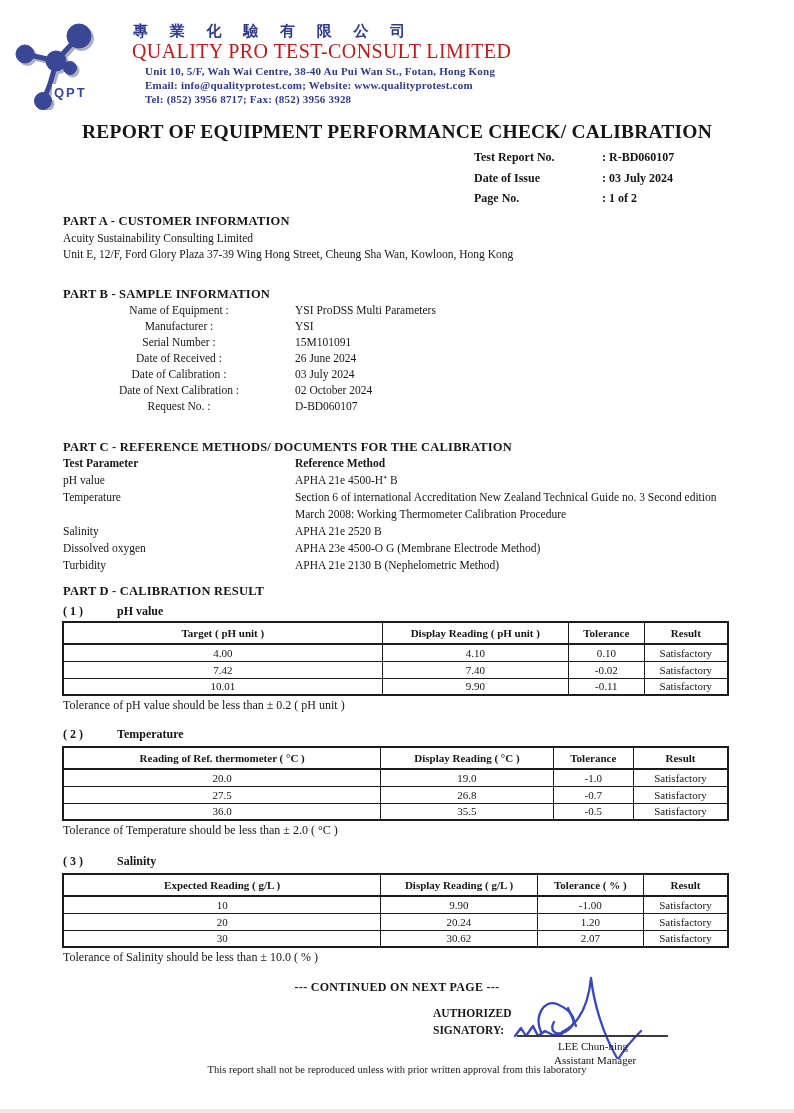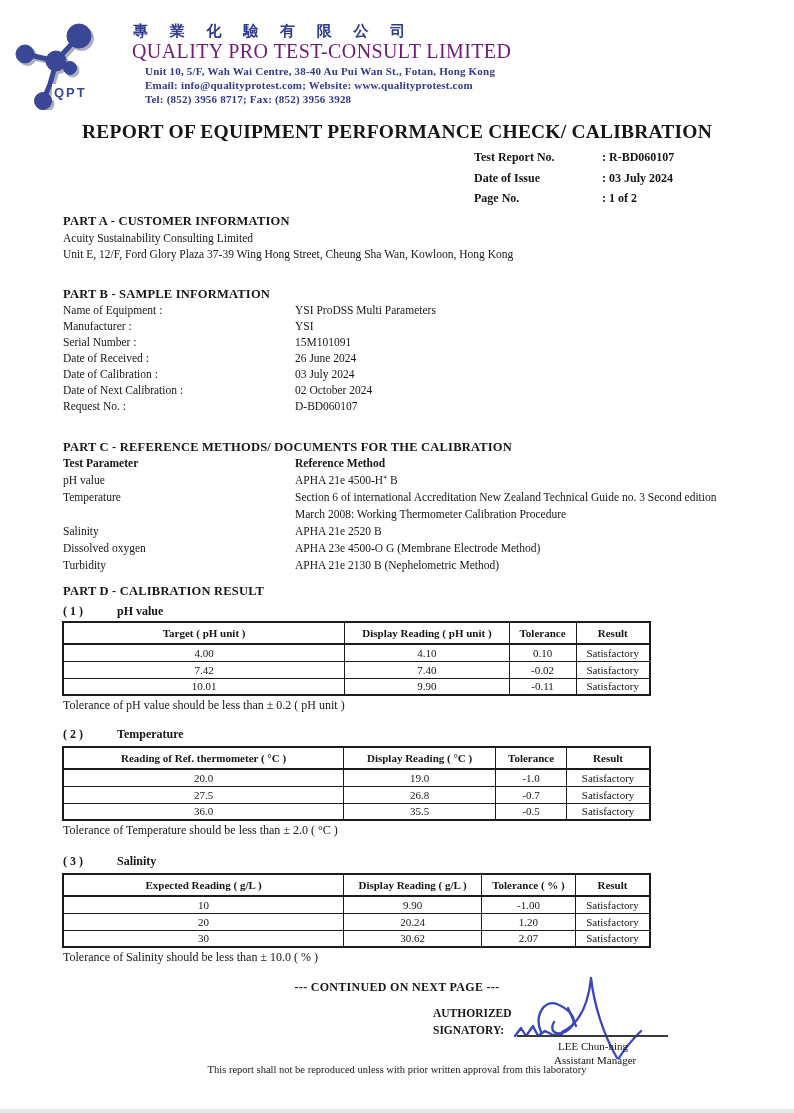--- a/index.html
+++ b/index.html
@@ -11,49 +11,49 @@
     background: #ffffff;
     font-family: "Liberation Serif", serif;
     color: #161616;
     overflow: hidden;
   }
   .abs { position: absolute; }
 
   
   .logo-svg { left: 6px; top: 8px; }
   .cn-name { left: 133px; top: 22px; font-size: 15px; font-weight: 600; letter-spacing: 9px; color: #2e3a8c; }
-  .en-name { left: 132px; top: 40px; font-size: 20px; font-weight: 500; letter-spacing: .4px; color: #701a75; }
+  .en-name { left: 132px; top: 40px; font-size: 20px; font-weight: 500; letter-spacing: .4px; color: #b91c1c; }
   .addr { left: 145px; font-size: 11px; font-weight: bold; color: #2e3a8c; letter-spacing: .2px; }
   .addr1 { top: 65px; } .addr2 { top: 79px; } .addr3 { top: 93px; }
 
   
   .doc-title { left: 0; right: 0; top: 121px; text-align: center; font-size: 19.5px; font-weight: bold; letter-spacing: .2px; }
   .report-info { left: 468px; top: 150px; font-size: 12px; font-weight: bold; }
   .report-info .row { display: flex; height: 20.5px; align-items: flex-start; margin-left: 6px; }
   .report-info .lbl { width: 128px; }
 
   
   .part-heading { left: 63px; font-size: 12.5px; font-weight: bold; letter-spacing: .2px; }
   .body-txt { left: 63px; font-size: 11.5px; }
 
-  .kv-rows { left: 63px; font-size: 11.5px; }
+  .kv-rows { left: 63px; font-size: 11.5px; text-align: center; }
   .kv-rows .row { display: flex; height: 16px; }
   .kv-rows .lbl { width: 232px; }
 
   .refs { left: 63px; font-size: 11.5px; width: 668px; }
   .refs .row { display: flex; line-height: 17px; }
   .refs .param { width: 232px; }
   .refs .method { width: 430px; }
   .refs .hdr { font-weight: bold; }
   .refs .hdr .param span, .refs .hdr .method span { }
 
   
   .sub-heading { left: 63px; display: flex; font-size: 12px; font-weight: bold; }
   .sub-heading .num { width: 54px; }
-  .cal-table { left: 62px; width: 589px; border-collapse: collapse; table-layout: fixed; font-size: 11px; }
+  .cal-table { left: 62px; width: 667px; border-collapse: collapse; table-layout: fixed; font-size: 11px; }
   .cal-table, .cal-table th, .cal-table td { border: 1px solid #1c1c1c; }
   .cal-table { border-width: 2px; }
   .cal-table th { font-weight: bold; height: 22px; padding: 1px 2px; border-bottom-width: 2px; }
   .cal-table td { height: 17px; padding: 0 2px; text-align: center; }
   .note { left: 63px; font-size: 12px; }
 
   
   .continued { left: 0; right: 0; top: 980px; text-align: center; font-size: 12px; font-weight: 600; letter-spacing: .3px; }
   .auth-block { left: 433px; top: 1005px; font-size: 11.5px; font-weight: bold; line-height: 17px; }
   .sig-line { left: 517px; top: 1035px; width: 151px; height: 2px; background: #3a3a3a; }

